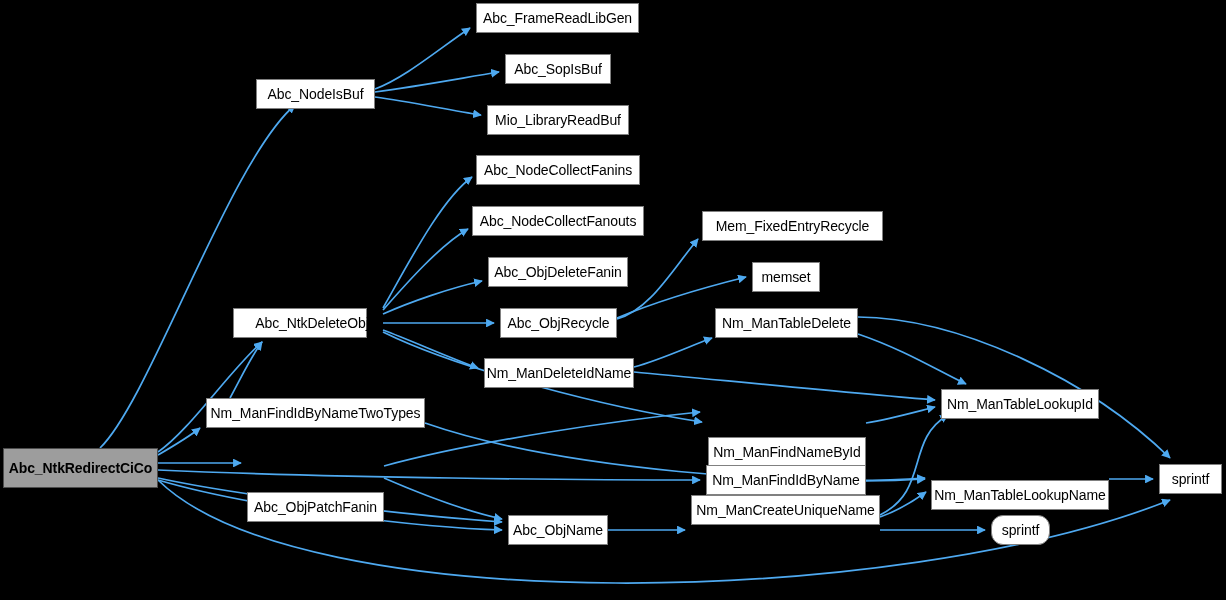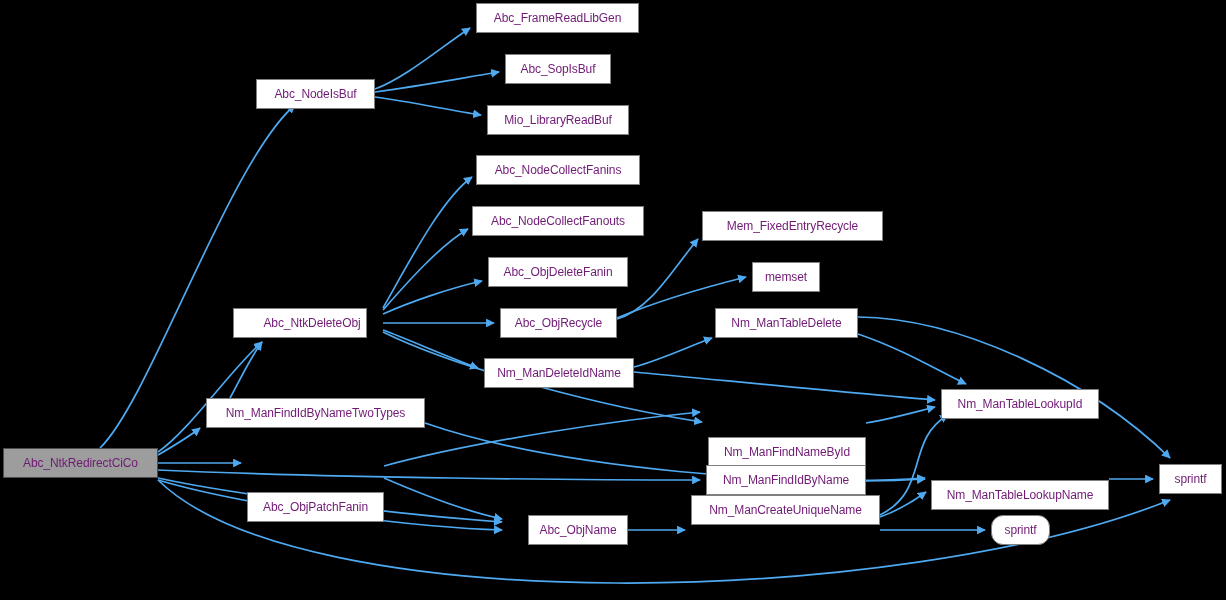--- a/index.html
+++ b/index.html
@@ -22,22 +22,22 @@
     top: 0;
     width: 1226px;
     height: 600px;
     pointer-events: none;
   }
   .node {
     position: absolute;
     box-sizing: border-box;
     border: 1px solid #808080;
     background: #ffffff;
-    color: #701a75;
-    font-size: 12px;
+    color: #000000;
+    font-size: 14px;
     line-height: 1;
     display: flex;
     align-items: center;
     justify-content: center;
     white-space: nowrap;
     letter-spacing: -0.1px;
     z-index: 2;
   }
   .node.highlight {
     background: #9d9d9d;
@@ -90,21 +90,21 @@
         <path d="M 158,478 C 250,498 420,516 502,522" fill="none" stroke="#4ea9f0" stroke-width="1.7" marker-end="url(#arrow)"></path>
         <path d="M 158,480 C 260,510 430,528 502,530" fill="none" stroke="#4ea9f0" stroke-width="1.7" marker-end="url(#arrow)"></path>
         <path d="M 608,530 L 685,530" fill="none" stroke="#4ea9f0" stroke-width="1.7" marker-end="url(#arrow)"></path>
         <path d="M 880,530 L 985,530" fill="none" stroke="#4ea9f0" stroke-width="1.7" marker-end="url(#arrow)"></path>
         <path d="M 880,517 C 900,510 915,500 926,492" fill="none" stroke="#4ea9f0" stroke-width="1.7" marker-end="url(#arrow)"></path>
         <path d="M 880,515 C 930,490 905,440 948,415" fill="none" stroke="#4ea9f0" stroke-width="1.7" marker-end="url(#arrow)"></path>
         <path d="M 158,480 C 300,620 900,608 1170,500" fill="none" stroke="#4ea9f0" stroke-width="1.7" marker-end="url(#arrow)"></path>
       </g>
   </svg>
   <div id="node-layer">
-      <div class="node highlight" style="left: 3px; top: 448px; width: 155px; height: 30px;">
+      <div class="node highlight" style="left: 3px; top: 448px; width: 155px; height: 40px; font-weight: bold;">
         <span class="label">Abc_NtkRedirectCiCo</span>
       </div>
       <div class="node" style="left: 256px; top: 79px; width: 119px; height: 30px;">
         <span class="label">Abc_NodeIsBuf</span>
       </div>
       <div class="node" style="left: 476px; top: 3px; width: 163px; height: 30px;">
         <span class="label">Abc_FrameReadLibGen</span>
       </div>
       <div class="node" style="left: 505px; top: 54px; width: 106px; height: 30px;">
         <span class="label">Abc_SopIsBuf</span>
@@ -153,21 +153,21 @@
       </div>
       <div class="node" style="left: 706px; top: 465px; width: 160px; height: 30px;">
         <span class="label">Nm_ManFindIdByName</span>
       </div>
       <div class="node" style="left: 931px; top: 464px; width: 178px; height: 30px; margin-top: 16px;">
         <span class="label">Nm_ManTableLookupName</span>
       </div>
       <div class="node" style="left: 1159px; top: 464px; width: 63px; height: 30px;">
         <span class="label">sprintf</span>
       </div>
-      <div class="node" style="left: 508px; top: 515px; width: 100px; height: 30px; margin-left: 20px;">
+      <div class="node" style="left: 508px; top: 515px; width: 100px; height: 30px;">
         <span class="label">Abc_ObjName</span>
       </div>
       <div class="node" style="left: 691px; top: 495px; width: 189px; height: 30px;">
         <span class="label">Nm_ManCreateUniqueName</span>
       </div>
       <div class="node" style="left: 991px; top: 515px; width: 59px; height: 30px; border-radius: 12px;">
         <span class="label">sprintf</span>
       </div>
     </div>
 </div>

